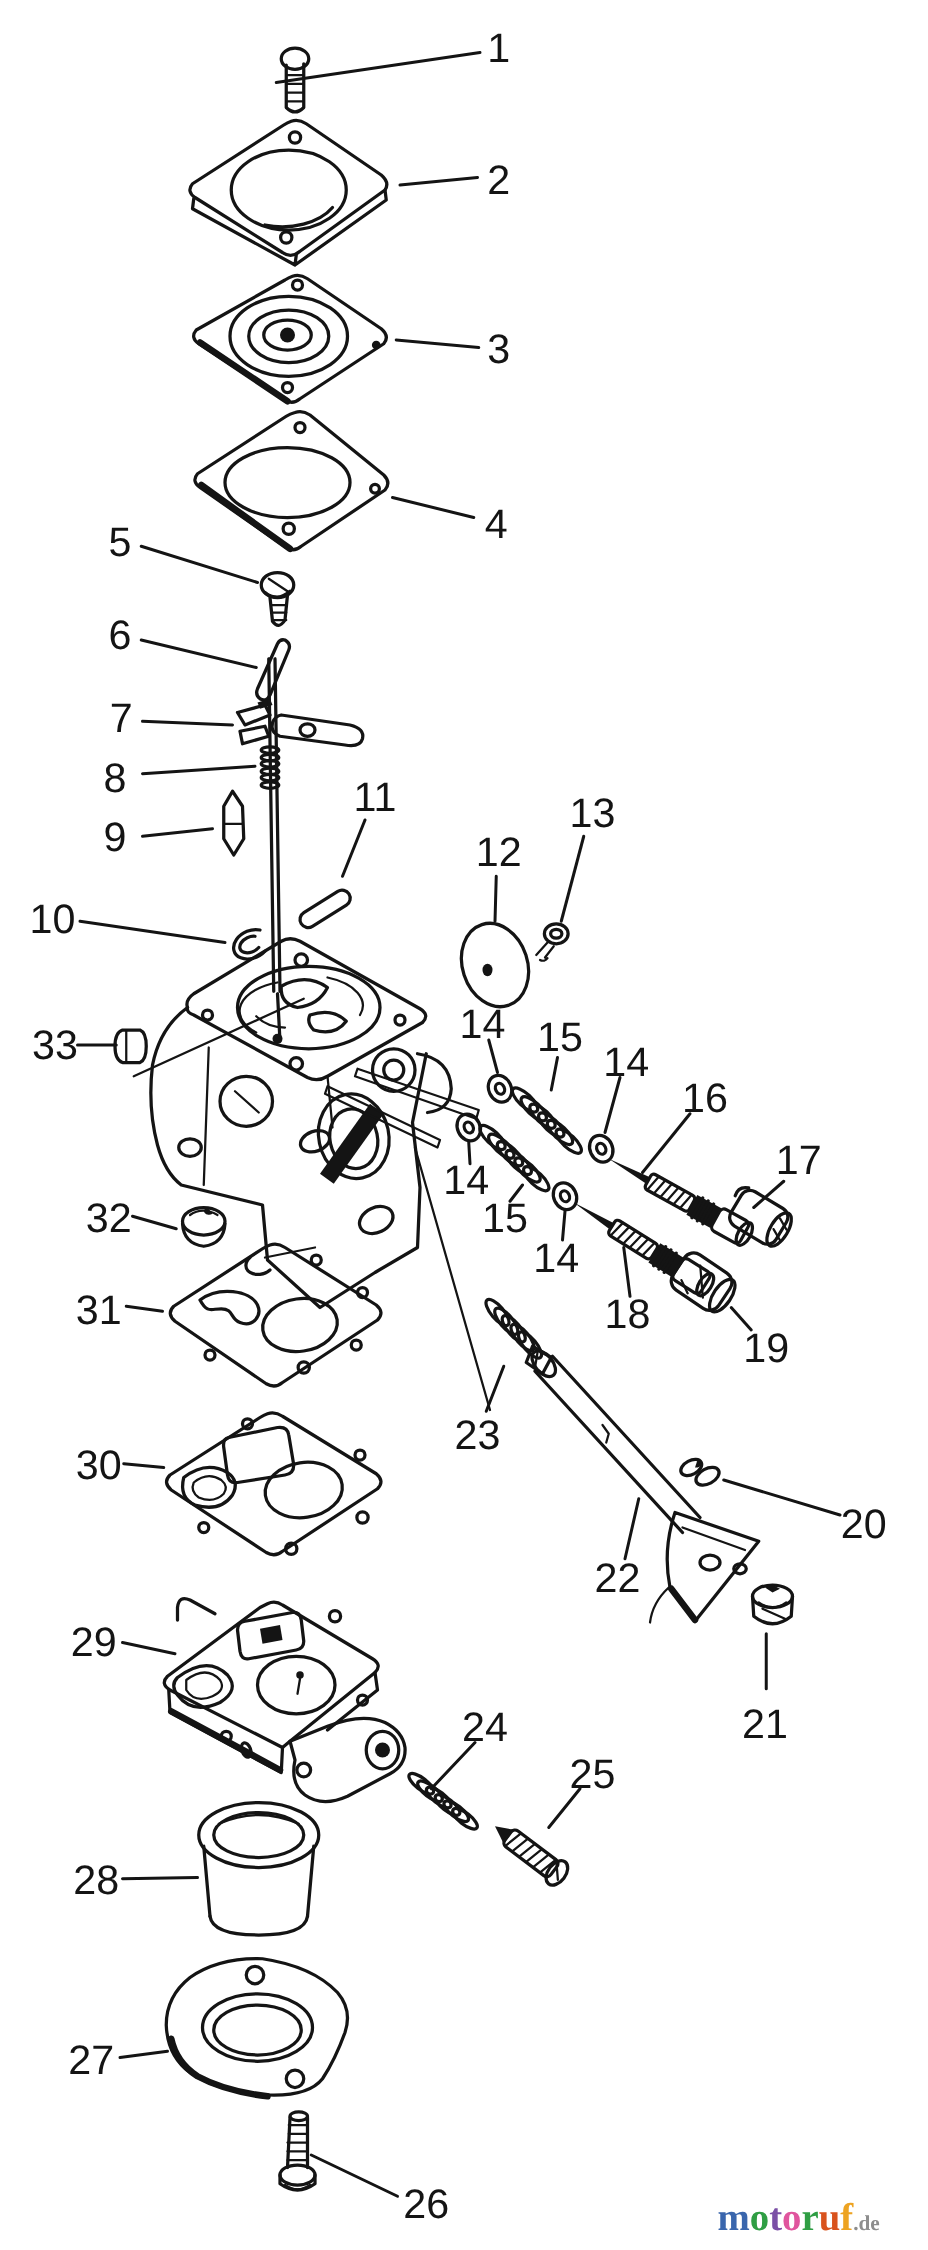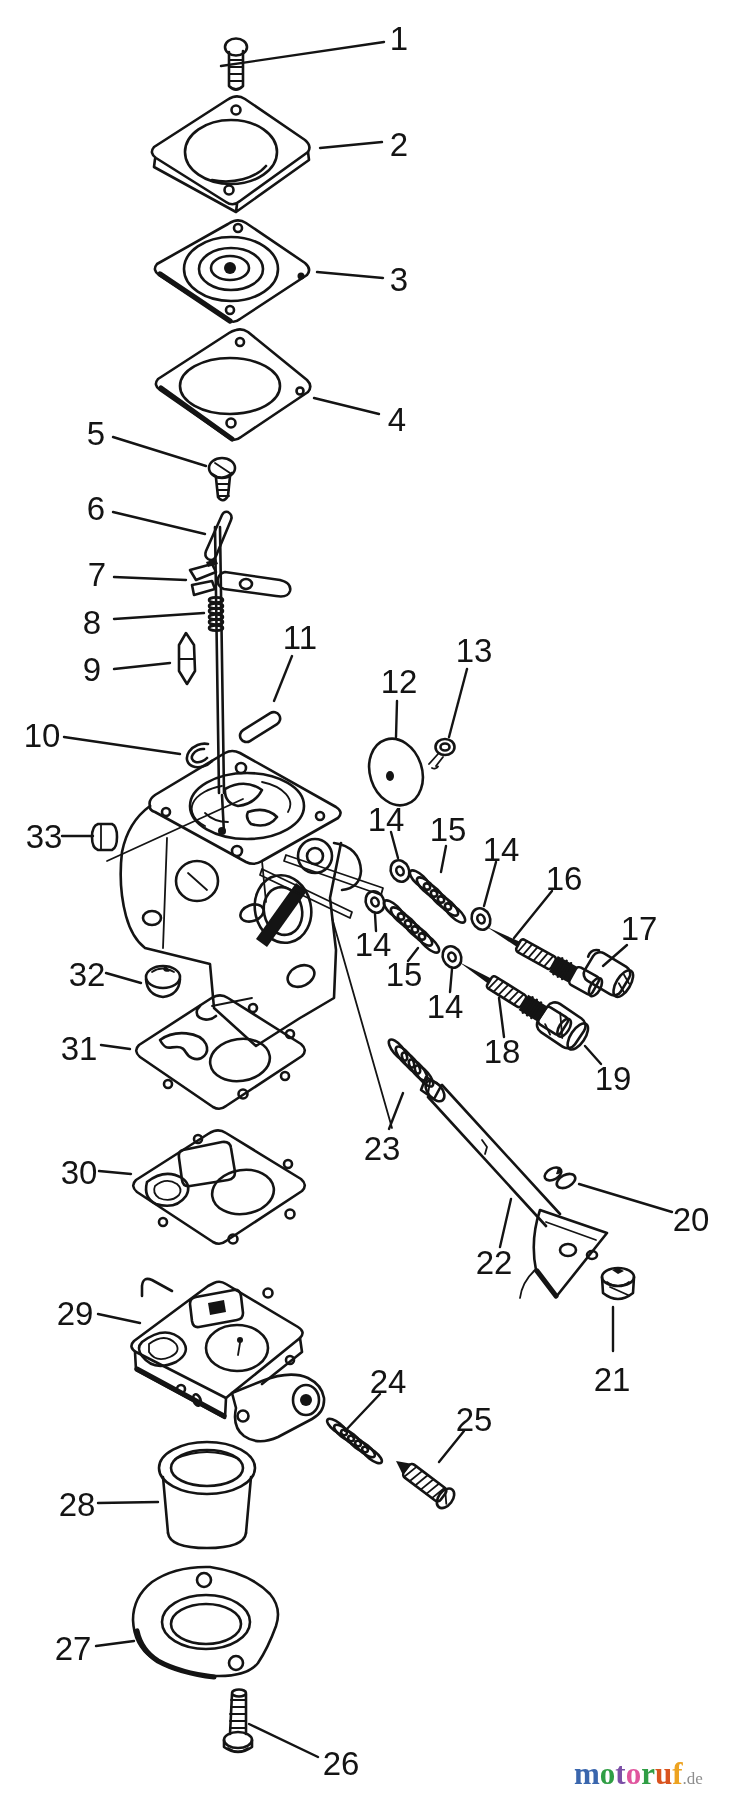--- a/index.html
+++ b/index.html
@@ -11,21 +11,21 @@
     stroke-linecap:round;stroke-linejoin:round;}
   svg .fill{fill:var(--ink,#141414);stroke:none;}
   svg .thick{stroke-width:5.2;}
   svg .thin{stroke-width:1.8;}
   svg text.callout{font-family:"Liberation Sans",sans-serif;font-size:33px;
     fill:var(--ink,#141414);stroke:none;text-anchor:middle;dominant-baseline:central;}
   svg line.leader{stroke-width:2.4;}
   #logo{position:absolute;left:574px;top:1756px;width:168px;height:40px;
     font-family:"Liberation Serif",serif;font-weight:bold;font-size:31px;
     white-space:nowrap;line-height:36px;}
-  #logo-suffix{font-size:17px;font-weight:normal;}
+  #logo-suffix{font-size:17px;font-weight:bold;}
 </style>
 </head>
 <body>
 
 <div id="stage">
 <svg id="diagram-svg" width="742" height="1800" viewBox="0 0 742 1800">
 
   <g>
     <ellipse cx="236" cy="47" rx="11" ry="8.5"></ellipse>
     <path d="M229 52 L229 86 Q236 93 243 86 L243 51"></path>

